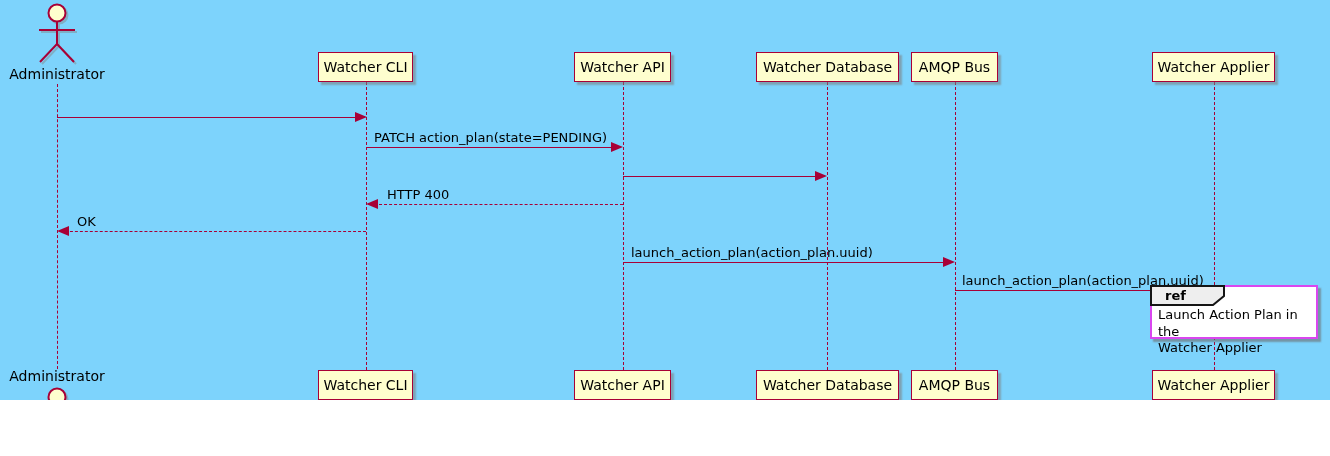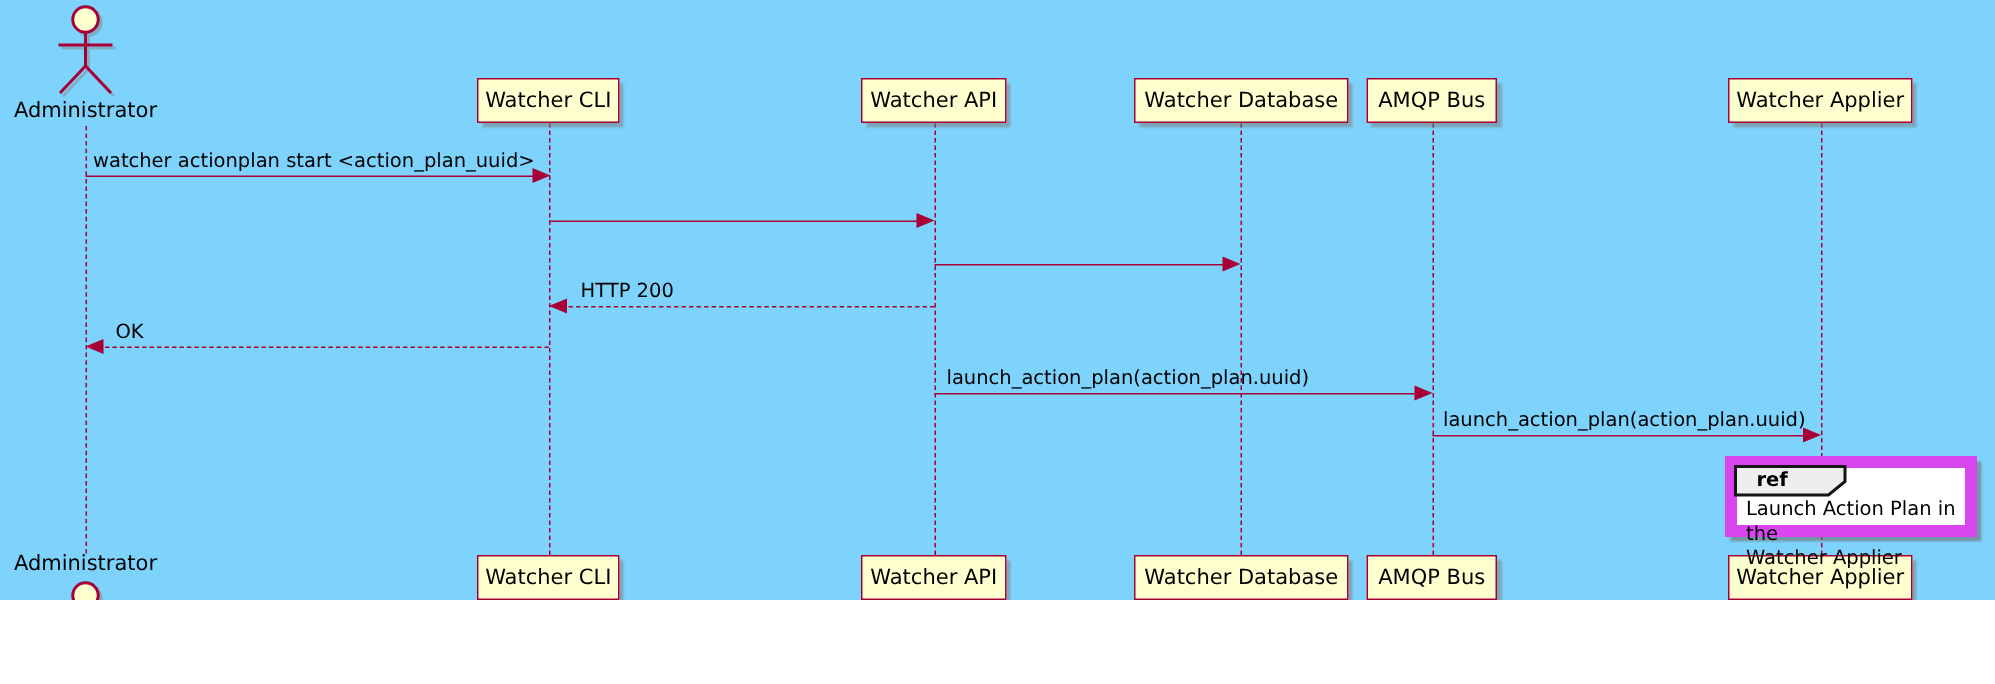--- a/index.html
+++ b/index.html
@@ -67,24 +67,24 @@
     border-width: 5.5px 0 5.5px 12px;
     border-color: transparent transparent transparent #A80036;
   }
   .arrow-left {
     border-width: 5.5px 12px 5.5px 0;
     border-color: transparent #A80036 transparent transparent;
   }
   
   .ref-box {
     position: absolute;
-    left: 1150px; top: 304px;
+    left: 1150px; top: 285px;
     width: 168px; height: 54px;
     background: #ffffff;
-    border: 8px solid #d946ef;
+    border: 2px solid #d946ef;
     box-shadow: 3px 3px 1.5px rgba(110,110,110,0.6);
     z-index: 5;
   }
   .ref-tab { position: absolute; left: -2px; top: -2px; }
   .ref-keyword {
     position: absolute;
     left: 13px; top: 1px;
     font-size: 13px;
     font-weight: bold;
     z-index: 6;
@@ -152,31 +152,31 @@
   <div class="pbox" style="left:756px; top:370px; width:143px;">
       <span>Watcher Database</span>
     </div>
   <div class="pbox" style="left:911px; top:370px; width:87px;">
       <span>AMQP Bus</span>
     </div>
   <div class="pbox" style="left:1152px;top:370px; width:123px;">
       <span>Watcher Applier</span>
     </div>
 
-  <div class="msg-label" style="left:62px; top:100px;">watcher actionplan start &lt;action_plan_uuid&gt;</div>
   <div class="msg-line" style="left:57px; top:117px; width:300px;"></div>
   <div class="arrow-right" style="left:355px; top:112px;"></div>
 
+  <div class="msg-label" style="left:374px; top:130px;">PATCH action_plan(state=PENDING)</div>
   <div class="msg-line" style="left:366px; top:147px; width:248px;"></div>
   <div class="arrow-right" style="left:611px; top:142px;"></div>
 
   <div class="msg-line" style="left:623px; top:176px; width:195px;"></div>
   <div class="arrow-right" style="left:815px; top:171px;"></div>
 
-  <div class="msg-label" style="left:387px; top:187px;">HTTP 200</div>
+  <div class="msg-label" style="left:387px; top:187px;">HTTP 400</div>
   <div class="msg-line dashed" style="left:369px; top:204px; width:254px;"></div>
   <div class="arrow-left" style="left:366px; top:199px;"></div>
 
   <div class="msg-label" style="left:77px; top:214px;text-align:center;">OK</div>
   <div class="msg-line dashed" style="left:60px; top:231px; width:306px;"></div>
   <div class="arrow-left" style="left:57px; top:226px;"></div>
 
   <div class="msg-label" style="left:631px; top:245px;">launch_action_plan(action_plan.uuid)</div>
   <div class="msg-line" style="left:623px; top:262px; width:323px;"></div>
   <div class="arrow-right" style="left:943px; top:257px;"></div>

